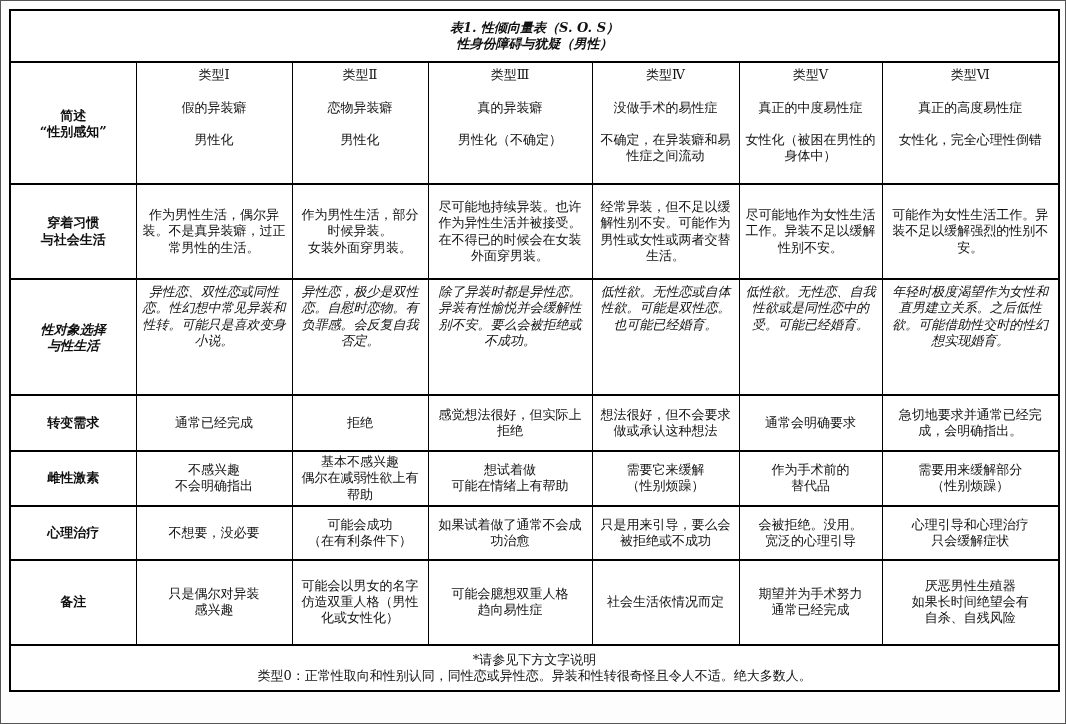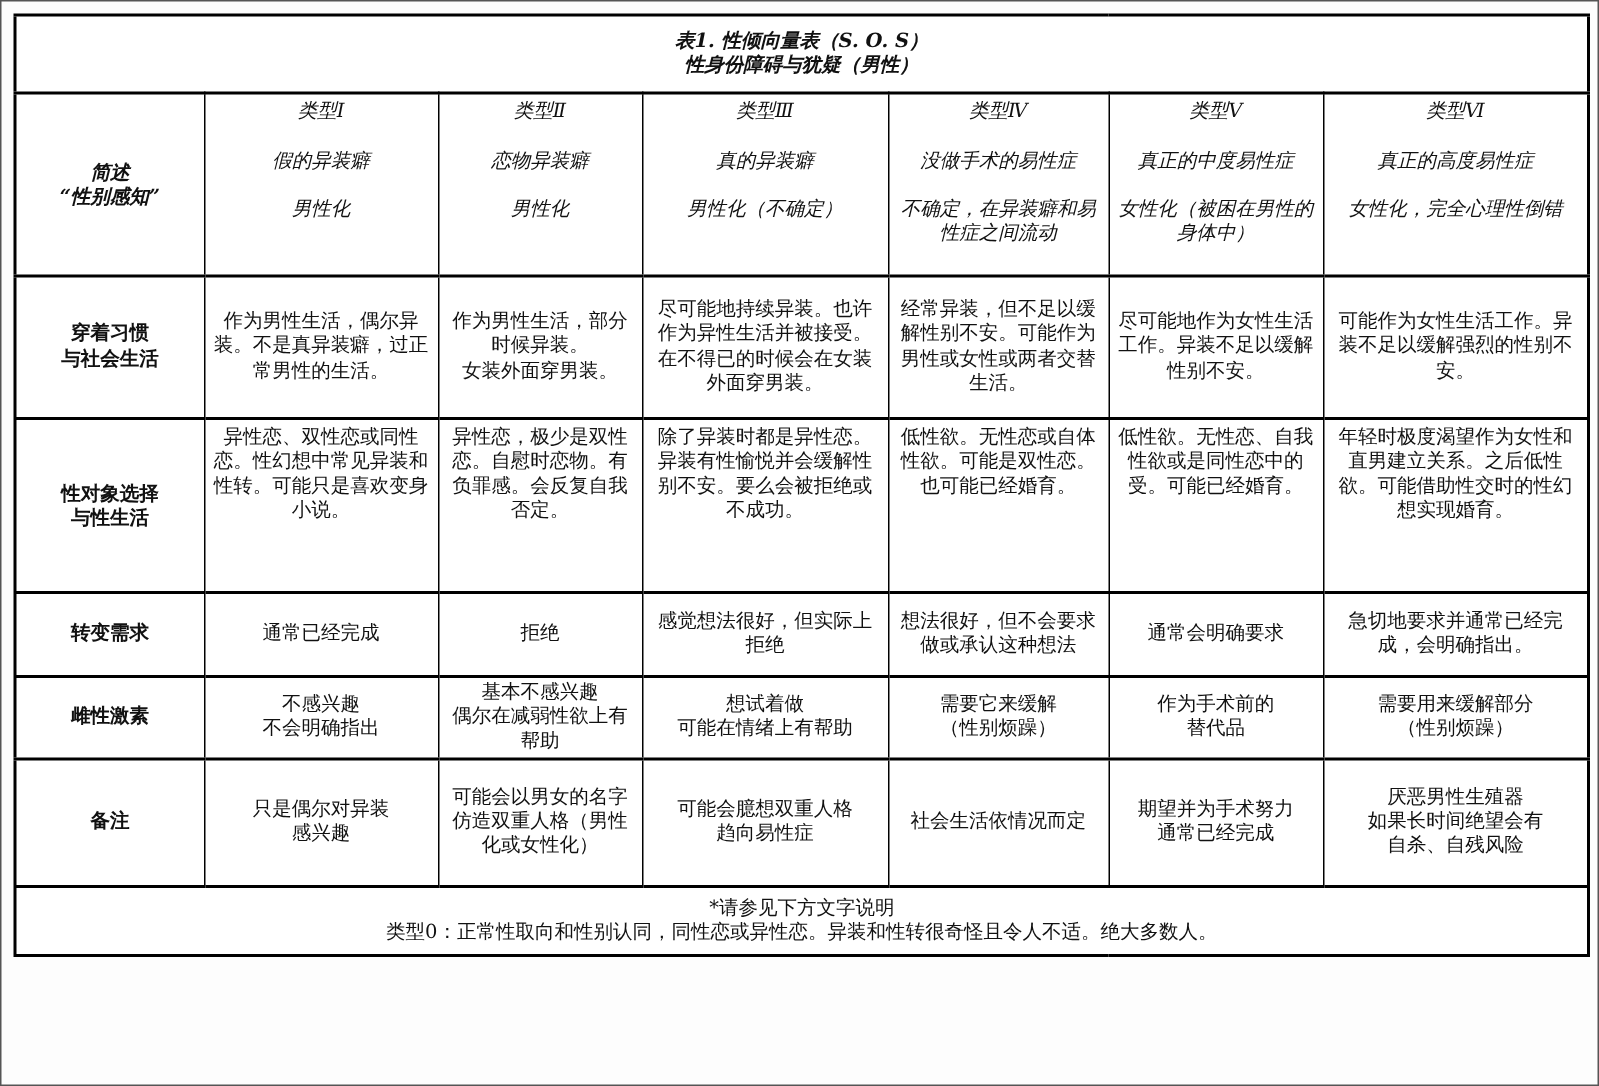--- a/index.html
+++ b/index.html
@@ -46,23 +46,23 @@
   }
   .group-row td{font-size:14px;}
   td.rowhead{
     font-weight:bold;
     font-size:14px;
     line-height:1.8;
   }
   tr.toprow td{vertical-align:top;padding-top:4px;}
   tr.h-title td{height:46px;margin-top:24px;}
   tr.h-group td{height:28px;}
-  tr.h-r1 td{height:114px;font-style:italic;}
+  tr.h-r1 td{height:114px;}
   tr.h-r2 td{height:89px;}
-  tr.h-r3 td{height:108px;}
+  tr.h-r3 td{height:108px;font-style:italic;}
   tr.h-r4 td{height:22px;}
   tr.h-r5 td{height:50px;}
   tr.h-r6 td{height:46px;}
   tr.h-r7 td{height:48px;}
   tr.h-r8 td{height:79px;}
   tr.h-foot td{height:40px;}
   td.foot{
     text-align:left;
     vertical-align:top;
     font-size:13.5px;
@@ -170,20 +170,32 @@
       <td class="dbl">想试着做
 可能在情绪上有帮助</td>
       <td class="grp4">需要它来缓解
 （性别烦躁）</td>
       <td>作为手术前的
 替代品</td>
       <td>需要用来缓解部分
 （性别烦躁）</td>
     </tr>
 
+    <tr class="h-r7">
+      <td class="rowhead">心理治疗</td>
+      <td>不想要，没必要</td>
+      <td>可能会成功
+（在有利条件下）</td>
+      <td class="dbl">如果试着做了通常不会成功治愈</td>
+      <td class="grp4">只是用来引导，要么会被拒绝或不成功</td>
+      <td>会被拒绝。没用。
+宽泛的心理引导</td>
+      <td>心理引导和心理治疗
+只会缓解症状</td>
+    </tr>
 
     <tr class="h-r8">
       <td class="rowhead">备注</td>
       <td>只是偶尔对异装
 感兴趣</td>
       <td>可能会以男女的名字仿造双重人格（男性化或女性化）</td>
       <td class="dbl">可能会臆想双重人格
 趋向易性症</td>
       <td class="grp4">社会生活依情况而定</td>
       <td>期望并为手术努力

